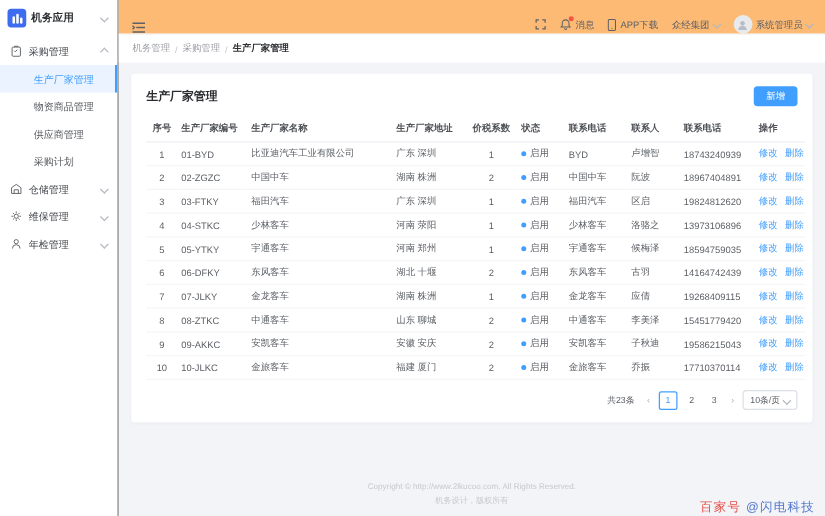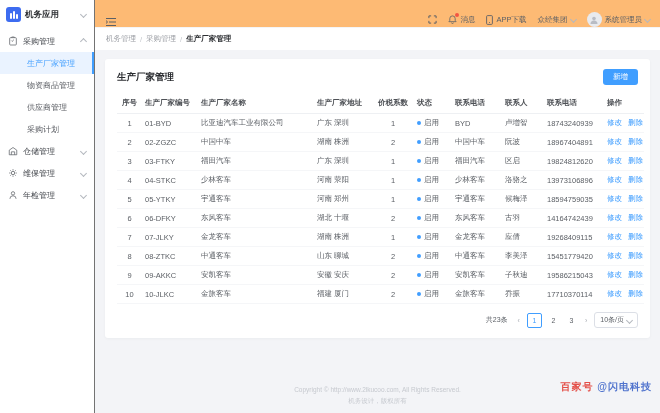--- a/index.html
+++ b/index.html
@@ -45,21 +45,21 @@
   .status{display:inline-flex;align-items:center;gap:3px;}
   .dot{width:4px;height:4px;border-radius:50%;background:#409eff;flex:none;}
   .op-link{color:#409eff;cursor:pointer;margin-right:6px;}
   .pager{display:flex;justify-content:flex-end;align-items:center;gap:5px;font-size:7px;color:#5c6066;padding:8px 0 4px;}
   .pg-total{margin-right:3px;}
   .pg-arrow{color:#a9adb4;padding:0 2px;cursor:pointer;}
   .pg-num{min-width:13px;height:13px;display:inline-flex;align-items:center;justify-content:center;cursor:pointer;color:#5c6066;border-radius:2px;}
   .pg-num.active{border:1px solid #409eff;color:#409eff;background:#fff;}
   .pg-size{display:inline-flex;align-items:center;gap:3px;border:1px solid #dcdfe6;border-radius:3px;padding:2px 5px;color:#5c6066;cursor:pointer;background:#fff;}
   .footer{text-align:center;font-size:6.5px;color:#c6c9cf;line-height:1.8;padding:7px 0 6px;}
-  .watermark{position:absolute;right:8px;bottom:19px;font-size:10px;font-weight:bold;letter-spacing:1px;filter:blur(.4px);opacity:.9;pointer-events:none;}
+  .watermark{position:absolute;right:8px;bottom:0;font-size:10px;font-weight:normal;letter-spacing:1px;filter:blur(.4px);opacity:.9;pointer-events:none;}
   .wm-1{color:#e23d35;}
   .wm-2{color:#3f66c9;}
   svg{display:block;}
 </style>
 </head>
 <body>
 
 <div class="stage">
 
   <aside class="sidebar">

